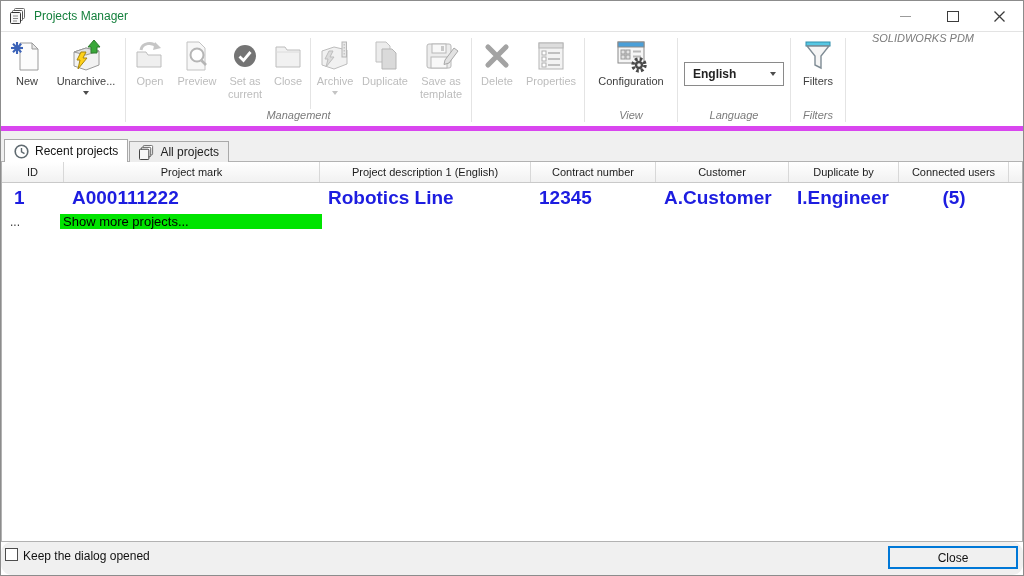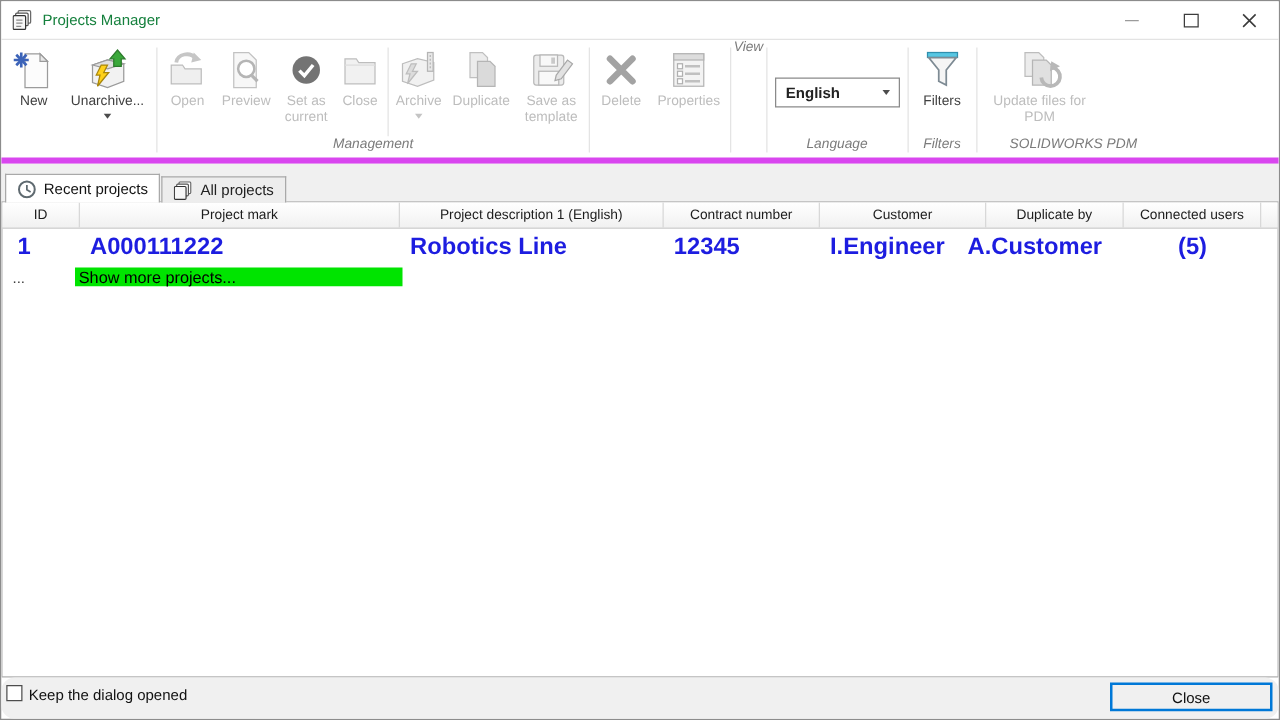--- a/index.html
+++ b/index.html
@@ -241,20 +241,40 @@
           </span>
           <span class="rlabel">Properties</span>
         </div>
       </div>
       <div class="rgroup-label"></div>
     </div>
 
     <div class="rsep"></div>
 
     <div class="rgroup">
+      <div class="rgroup-row">
+        <div class="rbtn" style="width:88px">
+          <span class="ricon">
+            <svg width="36" height="36" viewBox="0 0 36 36">
+              <rect x="5" y="4" width="26" height="21" fill="#f6f6f6" stroke="#8a8a8a"></rect>
+              <rect x="5" y="4" width="26" height="5" fill="#4a9fd8" stroke="#8a8a8a"></rect>
+              <rect x="8" y="12" width="4" height="4" fill="#e3e3e3" stroke="#9a9a9a"></rect>
+              <rect x="13" y="12" width="4" height="4" fill="#e3e3e3" stroke="#9a9a9a"></rect>
+              <rect x="8" y="17" width="4" height="4" fill="#e3e3e3" stroke="#9a9a9a"></rect>
+              <rect x="13" y="17" width="4" height="4" fill="#e3e3e3" stroke="#9a9a9a"></rect>
+              <line x1="20" y1="13.5" x2="28" y2="13.5" stroke="#b8b8b8" stroke-width="2"></line>
+              <line x1="20" y1="18.5" x2="28" y2="18.5" stroke="#b8b8b8" stroke-width="2"></line>
+              <circle cx="26" cy="27" r="6" fill="none" stroke="#4a4a4a" stroke-width="3.4" stroke-dasharray="2.6 2.1"></circle>
+              <circle cx="26" cy="27" r="4.2" fill="#4a4a4a"></circle>
+              <circle cx="26" cy="27" r="1.8" fill="#f2f2f2"></circle>
+            </svg>
+          </span>
+          <span class="rlabel">Configuration</span>
+        </div>
+      </div>
       <div class="rgroup-label">View</div>
     </div>
 
     <div class="rsep"></div>
 
     <div class="rgroup" style="width:108px">
       <div class="rgroup-row">
         <div class="lang-combo">
           <span class="combo-text">English</span>
           <span class="chev"></span>
@@ -276,33 +296,20 @@
           </span>
           <span class="rlabel">Filters</span>
         </div>
       </div>
       <div class="rgroup-label">Filters</div>
     </div>
 
     <div class="rsep"></div>
 
     <div class="rgroup" style="width:150px">
-      <div class="rgroup-row">
-        <div class="rbtn disabled" style="width:96px">
-          <span class="ricon">
-            <svg width="36" height="34" viewBox="0 0 36 34">
-              <path d="M6 3 h11 l4 4 v15 H6 Z" fill="#ececec" stroke="#bdbdbd"></path>
-              <path d="M12 9 h11 l4 4 v16 H12 Z" fill="#e0e0e0" stroke="#b5b5b5"></path>
-              <path d="M19 23 a7.5 7.5 0 1 0 9 -8" fill="none" stroke="#b8b8b8" stroke-width="3"></path>
-              <path d="M27 10 l7 4 -8 4 Z" fill="#b8b8b8"></path>
-            </svg>
-          </span>
-          <span class="rlabel">Update files for PDM</span>
-        </div>
-      </div>
       <div class="rgroup-label">SOLIDWORKS PDM</div>
     </div>
 
   </div>
 
   <div class="content">
 
     <div class="tabstrip">
       <div class="tab active">
         <svg width="15" height="15" viewBox="0 0 15 15">
@@ -331,22 +338,22 @@
         <div class="gh w5">Duplicate by</div>
         <div class="gh w6">Connected users</div>
         <div class="gh wfill"></div>
       </div>
 
       <div class="grow1">
         <div class="gcell id w0">1</div>
         <div class="gcell w1">A000111222</div>
         <div class="gcell w2">Robotics Line</div>
         <div class="gcell w3">12345</div>
+        <div class="gcell w4">A.Customer</div>
         <div class="gcell w5">I.Engineer</div>
-        <div class="gcell w4">A.Customer</div>
         <div class="gcell center w6">(5)</div>
       </div>
 
       <div class="grow2">
         <div class="more-ellipsis">...</div>
         <div class="more-cell">Show more projects...</div>
       </div>
     </div>
   </div>
 

